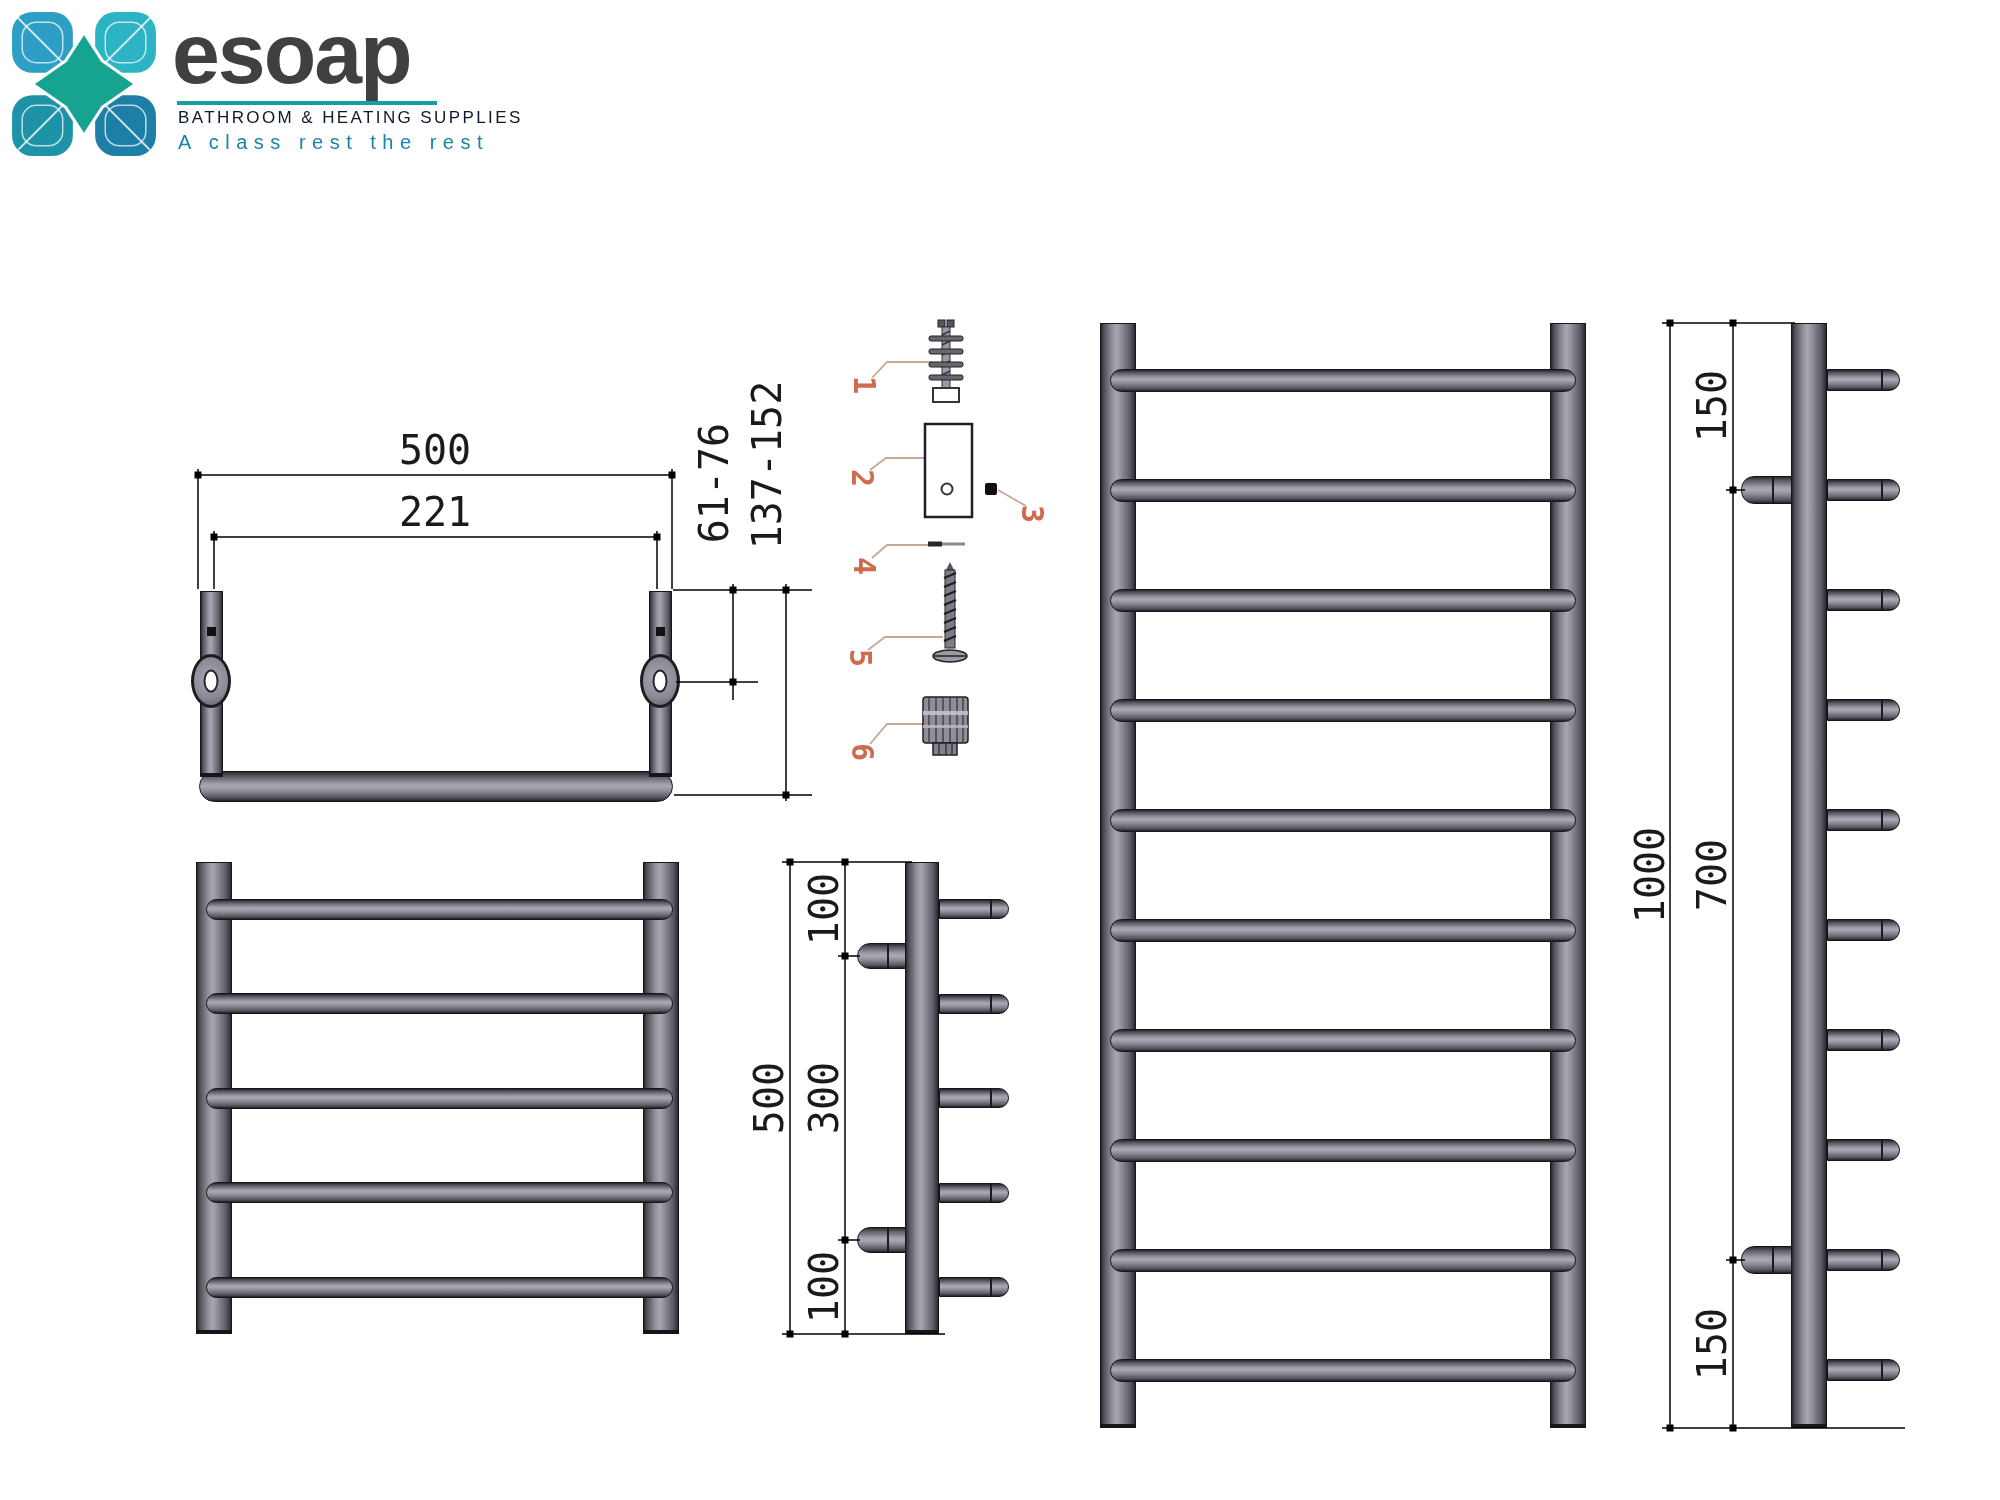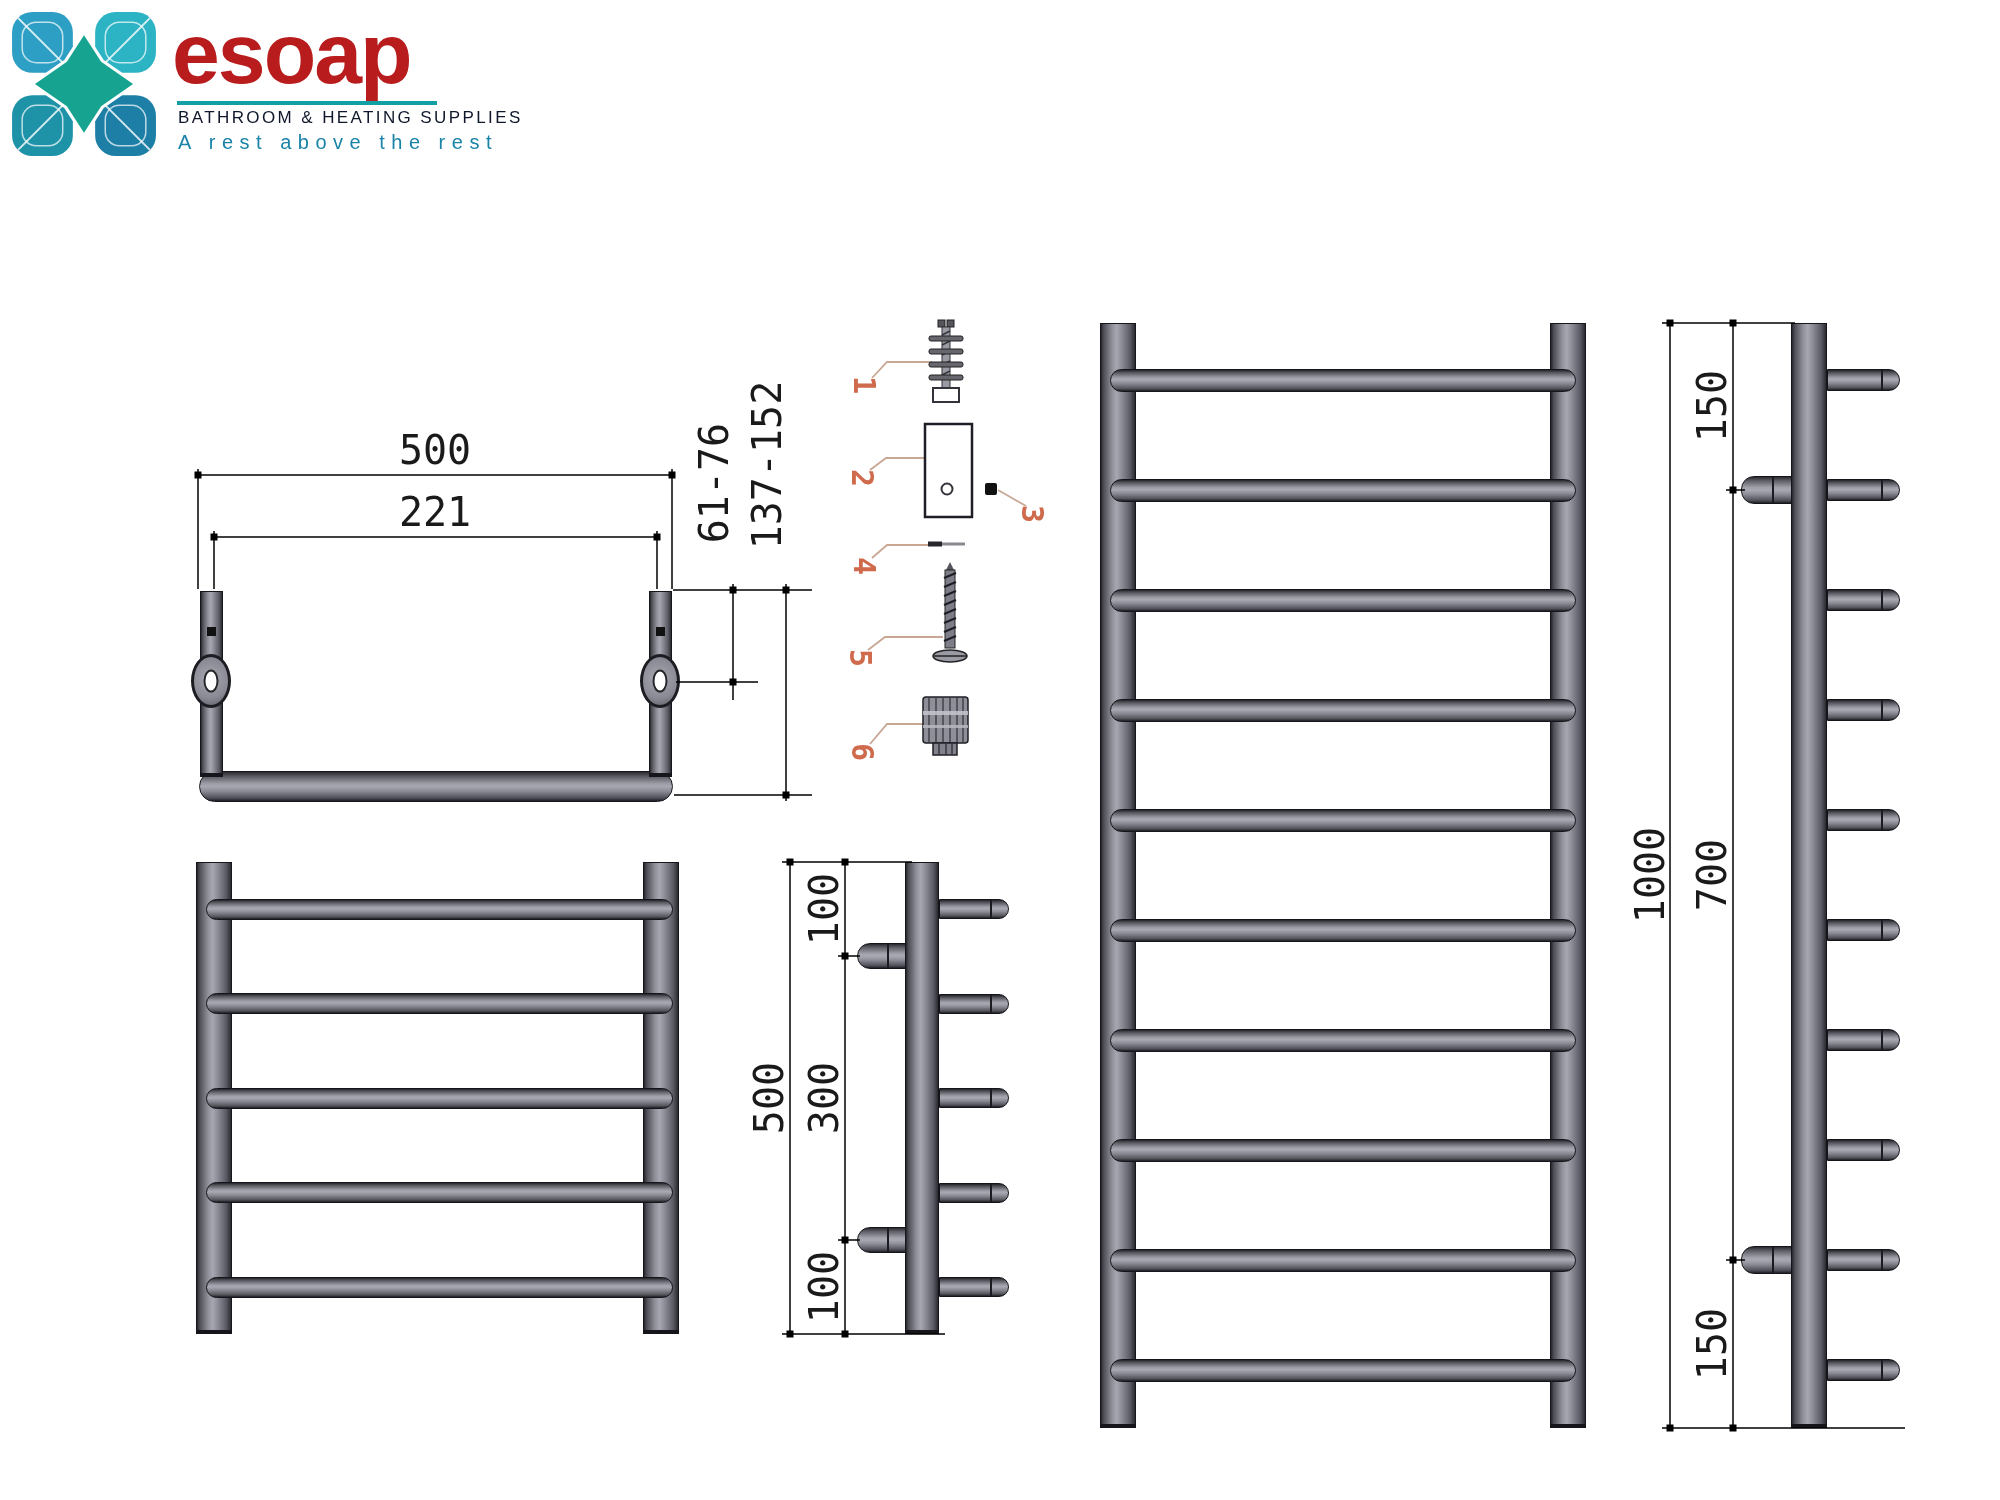--- a/index.html
+++ b/index.html
@@ -1,21 +1,21 @@
 <!DOCTYPE html>
 <html><head>
 <meta charset="utf-8">
 <style>
   html,body{margin:0;padding:0;background:#ffffff;}
   #canvas{position:relative;width:2000px;height:1500px;background:#ffffff;overflow:hidden;
           font-family:"Liberation Sans",sans-serif;}
 
   
   .logo-icon{position:absolute;left:8px;top:8px;}
-  .brand{position:absolute;left:172px;top:10px;font-size:86px;font-weight:bold;color:#b91c1c;
+  .brand{position:absolute;left:172px;top:10px;font-size:86px;font-weight:bold;color:#404040;
          letter-spacing:-2px;line-height:1;}
   .brand-rule{position:absolute;left:177px;top:101px;width:260px;height:4px;}
   .tagline{position:absolute;left:178px;top:108px;font-size:17px;font-weight:normal;color:#0f172a;
            letter-spacing:2.4px;}
   .slogan{position:absolute;left:178px;top:131px;font-size:20px;font-weight:500;letter-spacing:6.5px;}
 
   
   .hdim,.vdim{position:absolute;font-family:"DejaVu Sans Mono",monospace;font-size:40px;
               color:#1a1a1a;white-space:nowrap;line-height:1;}
   .hdim{transform:translate(-50%,-100%);}
@@ -70,21 +70,21 @@
     <path d="M10,10 L68,68 M140,10 L82,68 M10,140 L68,82 M140,140 L82,82" stroke="#ffffff" stroke-width="2" fill="none" opacity="0.8"></path>
     <rect x="14" y="14" width="40" height="40" rx="14" fill="none" stroke="#ffffff" stroke-width="1.5" opacity="0.7"></rect>
     <rect x="96" y="14" width="40" height="40" rx="14" fill="none" stroke="#ffffff" stroke-width="1.5" opacity="0.7"></rect>
     <rect x="14" y="96" width="40" height="40" rx="14" fill="none" stroke="#ffffff" stroke-width="1.5" opacity="0.7"></rect>
     <rect x="96" y="96" width="40" height="40" rx="14" fill="none" stroke="#ffffff" stroke-width="1.5" opacity="0.7"></rect>
     <polygon points="75,24 93,52 126,75 93,98 75,126 57,98 24,75 57,52" fill="#16a390" stroke="#ffffff" stroke-width="3"></polygon>
   </svg>
   <div class="brand">esoap</div>
   <div class="brand-rule" id="brandRule" style="background: rgb(18, 160, 164);"></div>
   <div class="tagline">BATHROOM &amp; HEATING SUPPLIES</div>
-  <div class="slogan" id="sloganText" style="color: rgb(26, 131, 168);">A rest above the rest</div>
+  <div class="slogan" id="sloganText" style="color: rgb(26, 131, 168);">A class rest the rest</div>
 
   <div class="post" style="left:200px;top:591px;width:23px;height:186px;"></div>
   <div class="post" style="left:649px;top:591px;width:23px;height:186px;"></div>
   <div class="tv-hole" style="left:207px;top:627px;"></div>
   <div class="tv-hole" style="left:656px;top:627px;"></div>
   <div class="tv-ring" style="left:191px;top:654px;">
       <div class="hole"></div>
     </div>
   <div class="tv-ring" style="left:640px;top:654px;">
       <div class="hole"></div>

